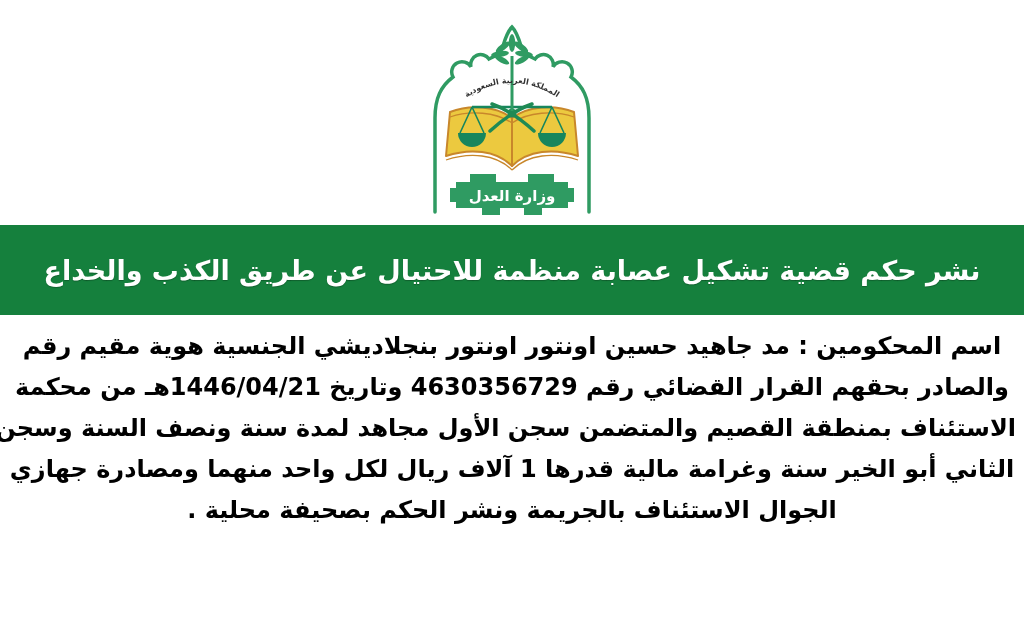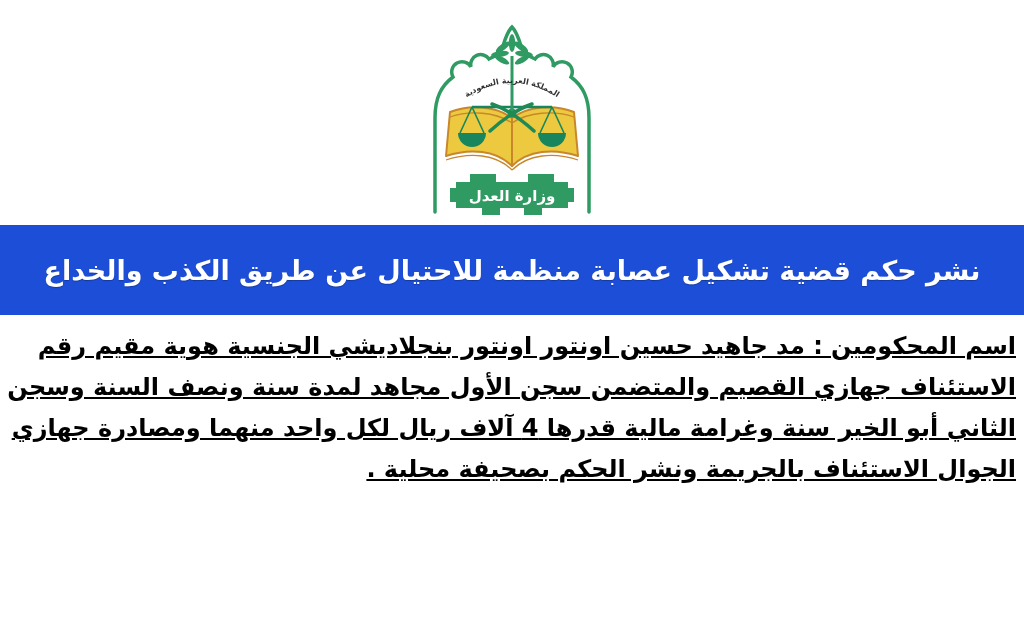--- a/index.html
+++ b/index.html
@@ -22,41 +22,40 @@
     top: 14px;
     width: 180px;
     height: 204px;
   }
   .title-banner {
     position: absolute;
     left: 0;
     top: 225px;
     width: 1024px;
     height: 90px;
-    background: #1d4ed8;
+    background: #15803d;
     display: flex;
     align-items: center;
     justify-content: center;
   }
   .title-banner .title-text {
     color: #ffffff;
     font-size: 27px;
     font-weight: bold;
     text-align: center;
     white-space: pre;
     text-shadow: 0 1px 1px rgba(0,0,0,0.25);
   }
   .ruling-text {
     position: absolute;
     top: 326px;
     left: 8px;
     right: 8px;
-    text-align: right;
+    text-align: center;
     color: #000000;
-    text-decoration: underline;
   }
   .ruling-line {
     font-size: 24px;
     font-weight: bold;
     line-height: 41px;
     white-space: pre;
     direction: rtl;
     unicode-bidi: plaintext;
   }
   svg text {
@@ -127,18 +126,19 @@
       <text x="90" y="187" font-size="15" font-weight="bold" fill="#ffffff" text-anchor="middle">وزارة العدل</text>
     </svg>
   </div>
 
   <div class="title-banner">
     <div class="title-text" dir="rtl">نشر حكم قضية تشكيل عصابة منظمة للاحتيال عن طريق الكذب والخداع</div>
   </div>
 
   <div class="ruling-text">
     <div class="ruling-line">اسم المحكومين : مد جاهيد حسين اونتور اونتور بنجلاديشي الجنسية هوية مقيم رقم</div>
-    <div class="ruling-line">الاستئناف جهازي القصيم والمتضمن سجن الأول مجاهد لمدة سنة ونصف السنة وسجن</div>
-    <div class="ruling-line">الثاني أبو الخير سنة وغرامة مالية قدرها 4 آلاف ريال لكل واحد منهما ومصادرة جهازي</div>
+    <div class="ruling-line">والصادر بحقهم القرار القضائي رقم 4630356729 وتاريخ 1446/04/21هـ من محكمة</div>
+    <div class="ruling-line">الاستئناف بمنطقة القصيم والمتضمن سجن الأول مجاهد لمدة سنة ونصف السنة وسجن</div>
+    <div class="ruling-line">الثاني أبو الخير سنة وغرامة مالية قدرها 1 آلاف ريال لكل واحد منهما ومصادرة جهازي</div>
     <div class="ruling-line">الجوال الاستئناف بالجريمة ونشر الحكم بصحيفة محلية .</div>
   </div>
 
 </div>
 
 </body></html>

